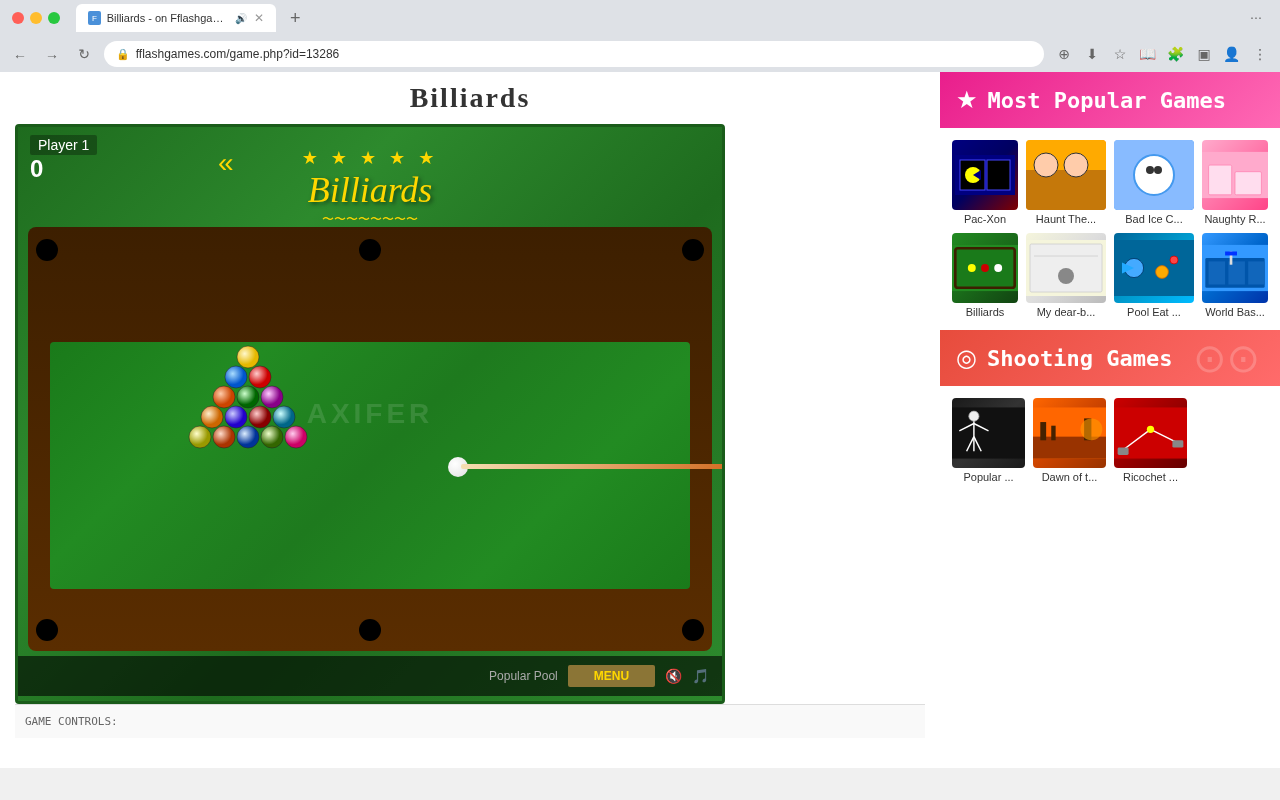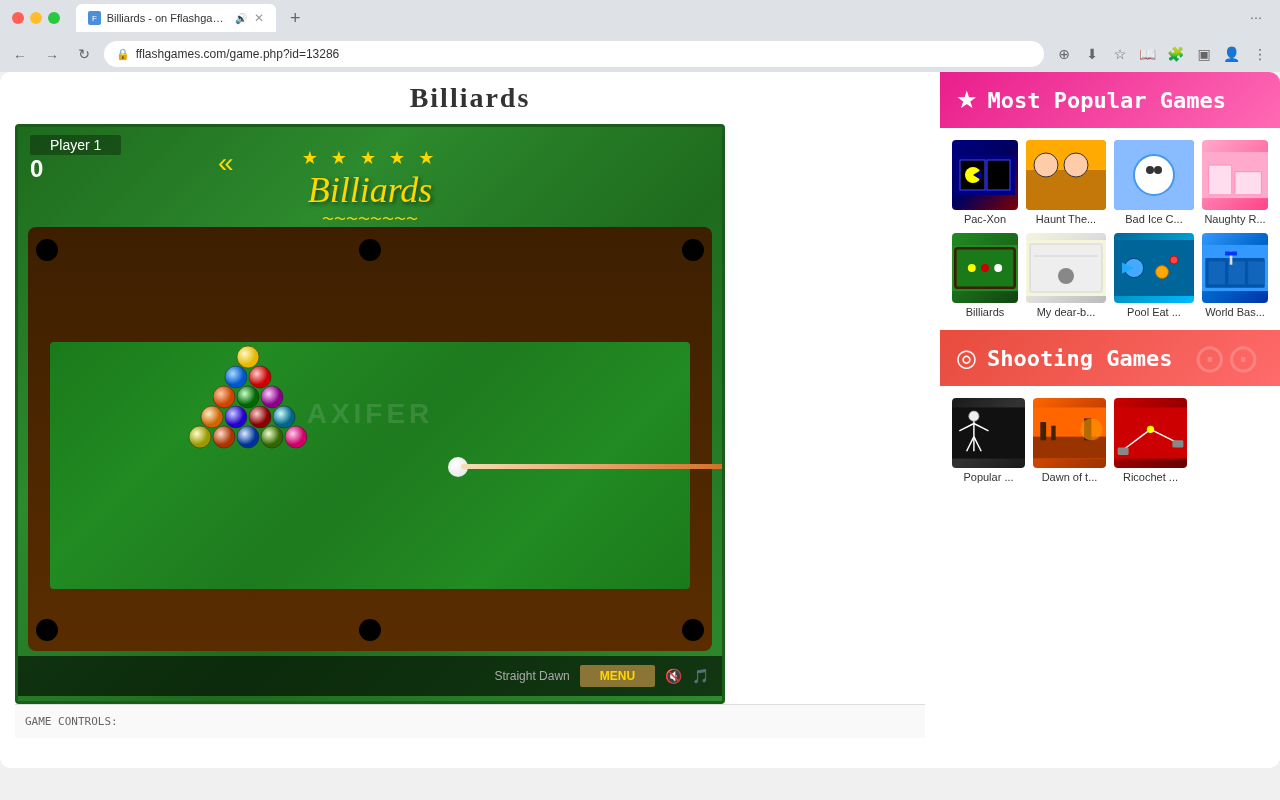--- a/index.html
+++ b/index.html
@@ -18,35 +18,35 @@
     .new-tab { background: none; border: none; font-size: 18px; color: #666; cursor: pointer; padding: 2px 6px; }
     .address-bar-row { display: flex; align-items: center; padding: 4px 8px; gap: 8px; background: #dee1e6; height: 36px; }
     .nav-btn { background: none; border: none; font-size: 14px; color: #666; cursor: pointer; padding: 4px; border-radius: 4px; width: 24px; height: 24px; display: flex; align-items: center; justify-content: center; }
     .address-bar { flex: 1; display: flex; align-items: center; background: white; border-radius: 20px; padding: 4px 12px; gap: 6px; height: 26px; }
     .address-lock { font-size: 11px; color: #666; }
     .address-text { font-size: 12px; color: #333; flex: 1; }
     .browser-actions { display: flex; gap: 4px; align-items: center; }
     .br-btn { background: none; border: none; font-size: 14px; color: #666; cursor: pointer; width: 24px; height: 24px; display: flex; align-items: center; justify-content: center; border-radius: 4px; }
 
     
-    .page-content { background: white; display: flex; width: 100%; height: calc(800px - 104px); overflow-y: auto; border-radius: 11px; }
+    .page-content { background: white; display: flex; width: 100%; height: calc(800px - 104px); overflow-y: auto; }
 
     
     .main-area { flex: 1; padding: 10px 15px; min-width: 0; }
     .game-title { text-align: center; font-size: 28px; font-family: Georgia, serif; color: #333; margin-bottom: 10px; letter-spacing: 2px; }
 
     
     .game-container { width: 710px; height: 580px; background: #2d7a2d; border: 3px solid #1a5c1a; position: relative; border-radius: 4px; overflow: hidden; }
 
     
     .game-interior { width: 100%; height: 100%; background: linear-gradient(135deg, #1e6b1e 0%, #2d8a2d 30%, #1e6b1e 60%, #2d8a2d 100%); position: relative; }
 
     
     .player-bar { position: absolute; top: 8px; left: 12px; color: white; }
-    .player-name { font-size: 14px; background: rgba(0,0,0,0.3); padding: 2px 20px; border-radius: 2px; text-align: right; }
+    .player-name { font-size: 14px; background: rgba(0,0,0,0.3); padding: 2px 8px; border-radius: 2px; text-align: right; }
     .player-score { font-size: 24px; font-weight: bold; color: #fff; }
 
     
     .billiards-logo { position: absolute; top: 20px; left: 50%; transform: translateX(-50%); text-align: center; }
     .logo-stars { color: #ffd700; font-size: 18px; letter-spacing: 4px; }
     .logo-text { font-family: 'Times New Roman', serif; font-size: 36px; color: #ffd700; font-style: italic; text-shadow: 2px 2px 4px rgba(0,0,0,0.5); }
     .logo-wings { color: #ffd700; font-size: 12px; }
 
     
     .chevron-btn { position: absolute; top: 20px; left: 200px; color: #ffd700; font-size: 28px; cursor: pointer; }
@@ -66,21 +66,21 @@
 
     
     .cue-ball { position: absolute; width: 20px; height: 20px; background: radial-gradient(circle at 35% 35%, #fff, #e0e0e0); border-radius: 50%; top: 330px; left: 430px; }
 
     
     .cue-stick { position: absolute; top: 337px; left: 443px; width: 280px; height: 5px; background: linear-gradient(to right, #f5deb3, #d2691e); transform-origin: left center; transform: rotate(0deg); border-radius: 2px; }
 
     
     .game-bottom { position: absolute; bottom: 5px; left: 0; right: 0; height: 40px; background: rgba(0,0,0,0.6); display: flex; align-items: center; padding: 0 12px; gap: 10px; }
     .game-mode { color: #aaa; font-size: 12px; }
-    .menu-btn { background: #8b7536; color: #ffd700; border: none; padding: 4px 20px; font-size: 12px; border-radius: 2px; cursor: pointer; font-weight: bold; }
+    .menu-btn { background: #8b7536; color: #ffd700; border: none; padding: 4px 26px; font-size: 12px; border-radius: 2px; cursor: pointer; font-weight: bold; }
     .sound-btn { color: #aaa; font-size: 14px; cursor: pointer; background: none; border: none; }
     .watermark { position: absolute; top: 50%; left: 50%; transform: translate(-50%, -50%); color: rgba(255,255,255,0.12); font-size: 28px; font-weight: bold; letter-spacing: 4px; pointer-events: none; }
 
     
     .game-controls { padding: 10px; font-size: 11px; font-family: monospace; color: #666; background: #f9f9f9; border-top: 1px solid #ddd; }
 
     
     .sidebar { width: 340px; flex-shrink: 0; padding: 0; overflow-y: auto; }
 
     
@@ -282,21 +282,21 @@
         </svg>
 
         <div class="cue-ball"></div>
 
         <div class="cue-stick"></div>
 
         <div class="watermark">AXIFER</div>
 
         <div class="game-bottom">
           <div style="flex:1"></div>
-          <span class="game-mode">Straight Dawn</span>
+          <span class="game-mode">Popular Pool</span>
           <button class="menu-btn">MENU</button>
           <button class="sound-btn">🔇</button>
           <button class="sound-btn">🎵</button>
         </div>
 
       </div>
     </div>
 
     <div class="game-controls">
       <span>GAME CONTROLS:</span>

